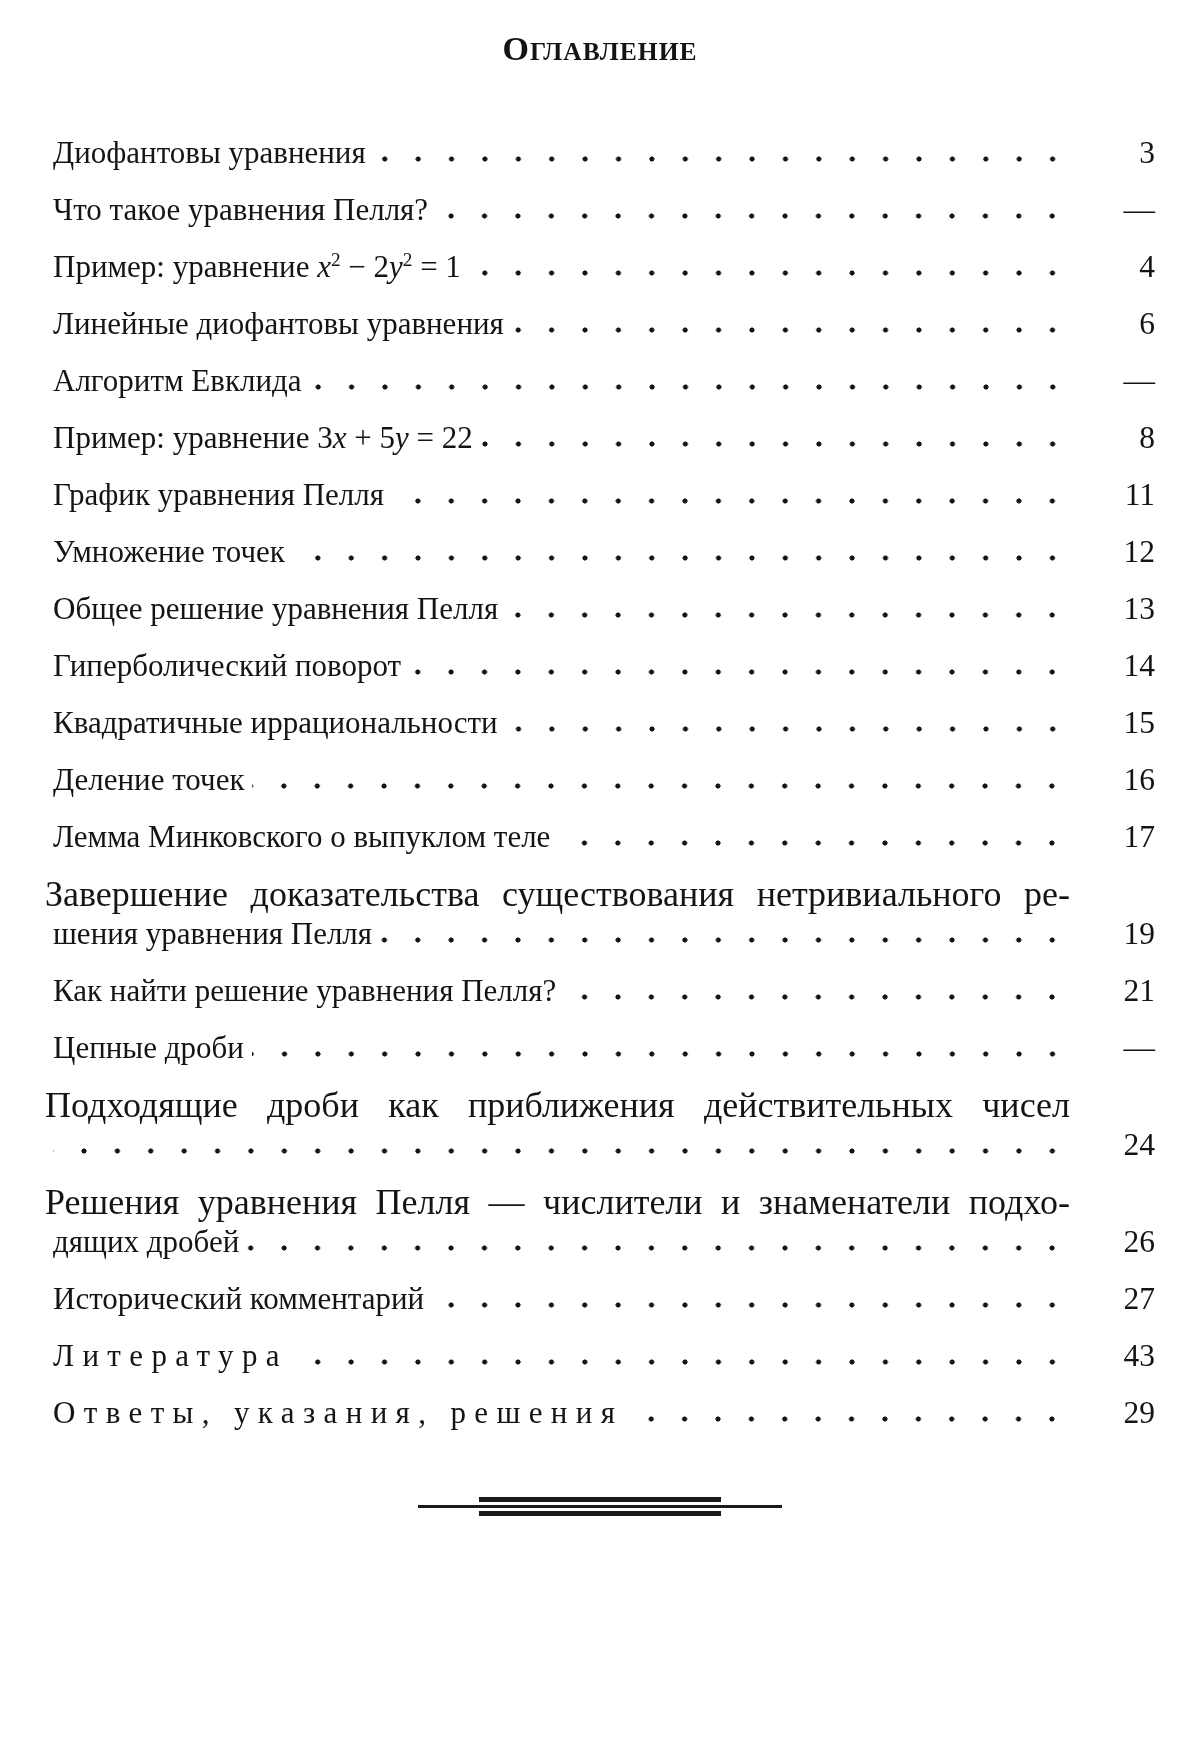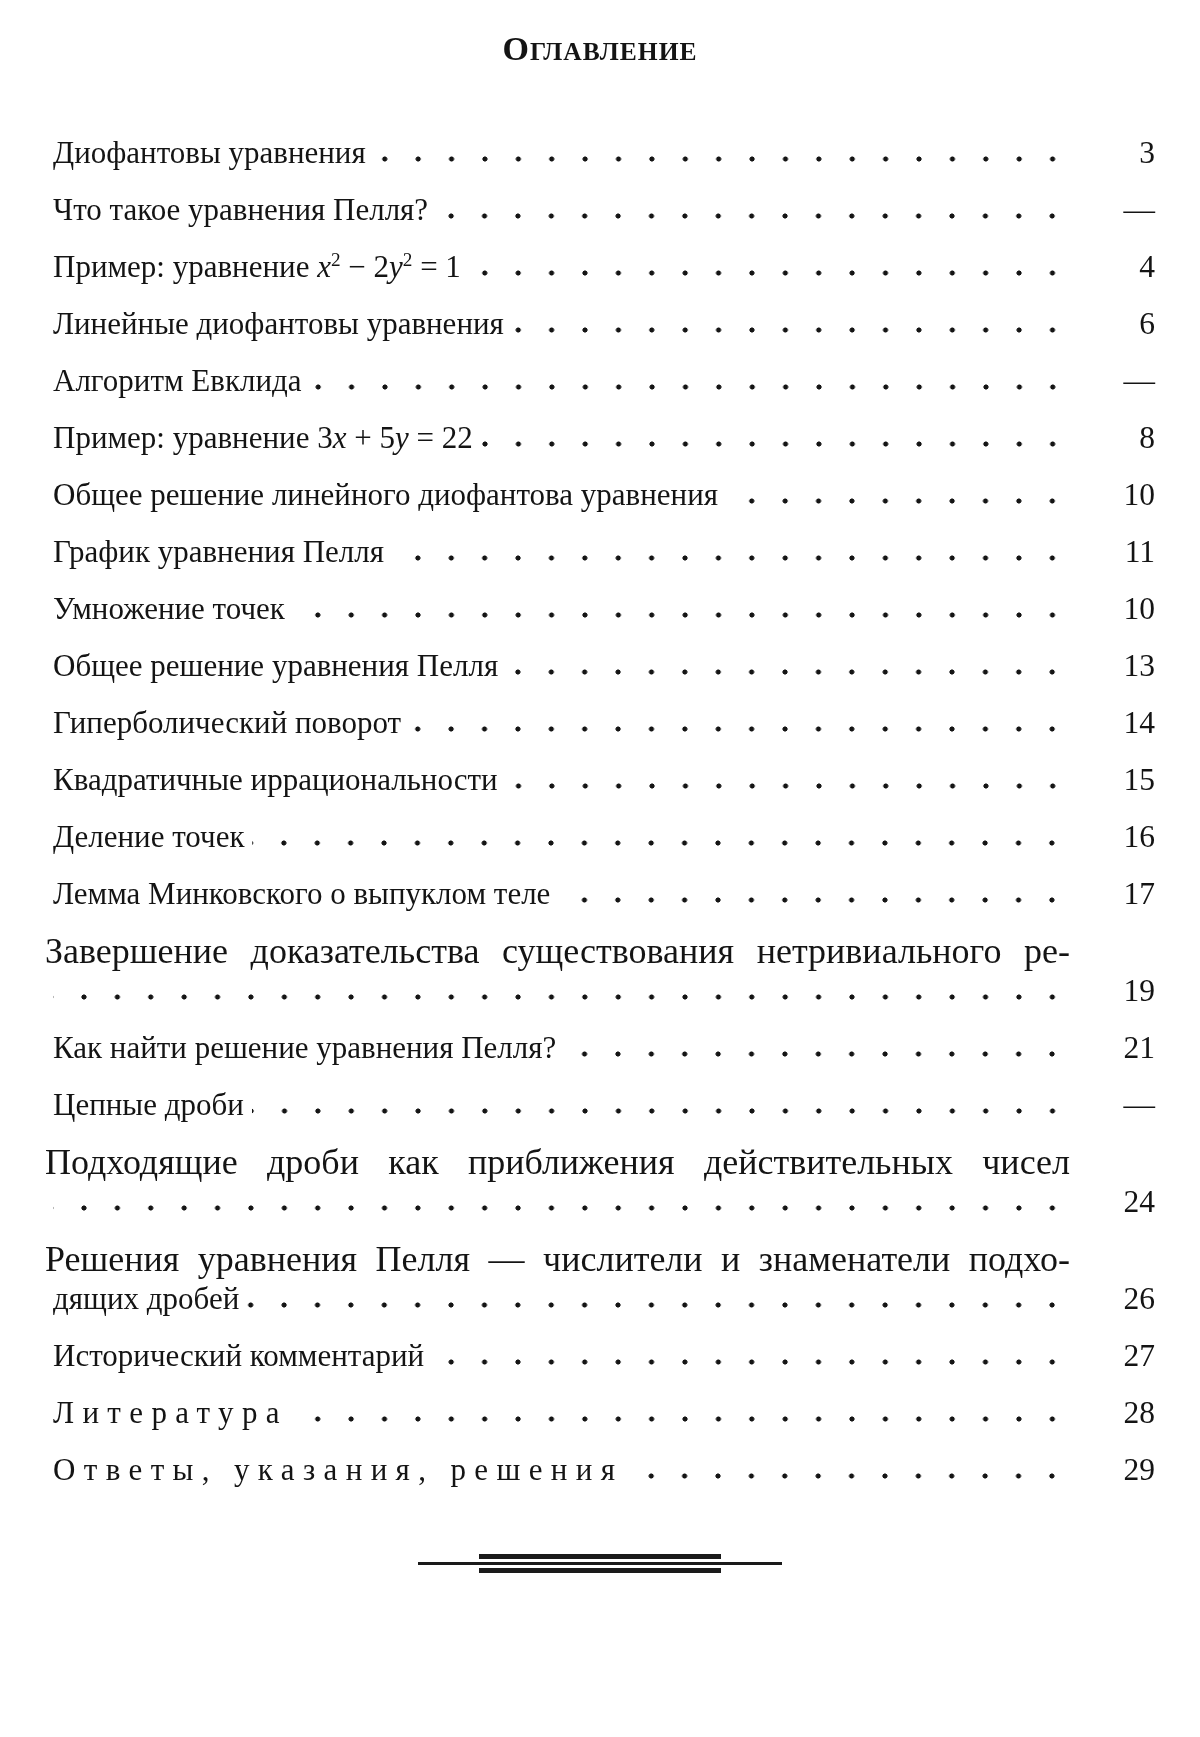--- a/index.html
+++ b/index.html
@@ -119,37 +119,30 @@
       </div>
       <div class="entry">
         <div class="line">
           <span class="label">Пример: уравнение 3<span class="mvar">x</span> + 5<span class="mvar">y</span> = 22</span>
           <span class="leader"></span>
           <span class="pagenum">8</span>
         </div>
       </div>
       <div class="entry">
         <div class="line">
-          <span class="label">Общее решение линейного диофантова уравнения</span>
-          <span class="leader"></span>
-          <span class="pagenum">10</span>
-        </div>
-      </div>
-      <div class="entry">
-        <div class="line">
           <span class="label">График уравнения Пелля</span>
           <span class="leader"></span>
           <span class="pagenum">11</span>
         </div>
       </div>
       <div class="entry">
         <div class="line">
           <span class="label">Умножение точек</span>
           <span class="leader"></span>
-          <span class="pagenum">10</span>
+          <span class="pagenum">12</span>
         </div>
       </div>
       <div class="entry">
         <div class="line">
           <span class="label">Общее решение уравнения Пелля</span>
           <span class="leader"></span>
           <span class="pagenum">13</span>
         </div>
       </div>
       <div class="entry">
@@ -176,20 +169,21 @@
       <div class="entry">
         <div class="line">
           <span class="label">Лемма Минковского о выпуклом теле</span>
           <span class="leader"></span>
           <span class="pagenum">17</span>
         </div>
       </div>
       <div class="entry">
         <div class="wrapline">Завершение доказательства существования нетривиального ре-</div>
         <div class="line">
+          <span class="label">шения уравнения Пелля</span>
           <span class="leader"></span>
           <span class="pagenum">19</span>
         </div>
       </div>
       <div class="entry">
         <div class="line">
           <span class="label">Как найти решение уравнения Пелля?</span>
           <span class="leader"></span>
           <span class="pagenum">21</span>
         </div>
@@ -220,21 +214,21 @@
         <div class="line">
           <span class="label">Исторический комментарий</span>
           <span class="leader"></span>
           <span class="pagenum">27</span>
         </div>
       </div>
       <div class="entry sparse">
         <div class="line">
           <span class="label">Литература</span>
           <span class="leader"></span>
-          <span class="pagenum">28</span>
+          <span class="pagenum">43</span>
         </div>
       </div>
       <div class="entry sparse">
         <div class="line">
           <span class="label">Ответы, указания, решения</span>
           <span class="leader"></span>
           <span class="pagenum">29</span>
         </div>
       </div>
     </div>

